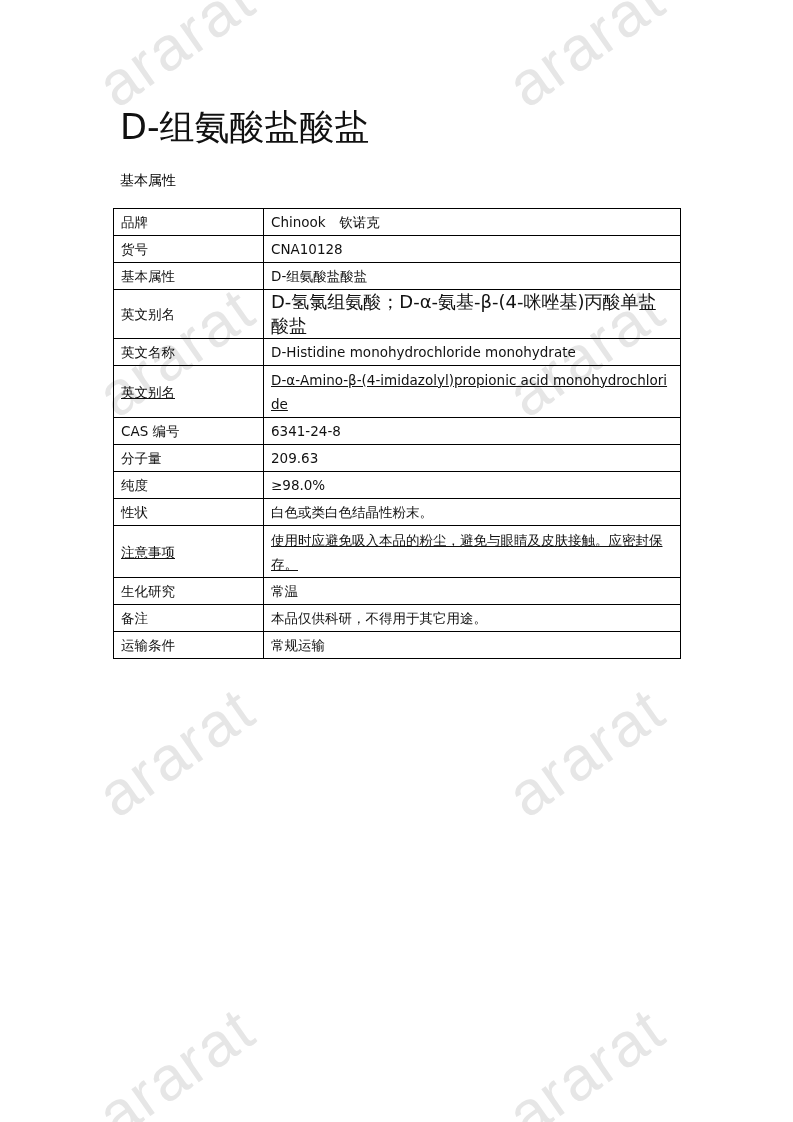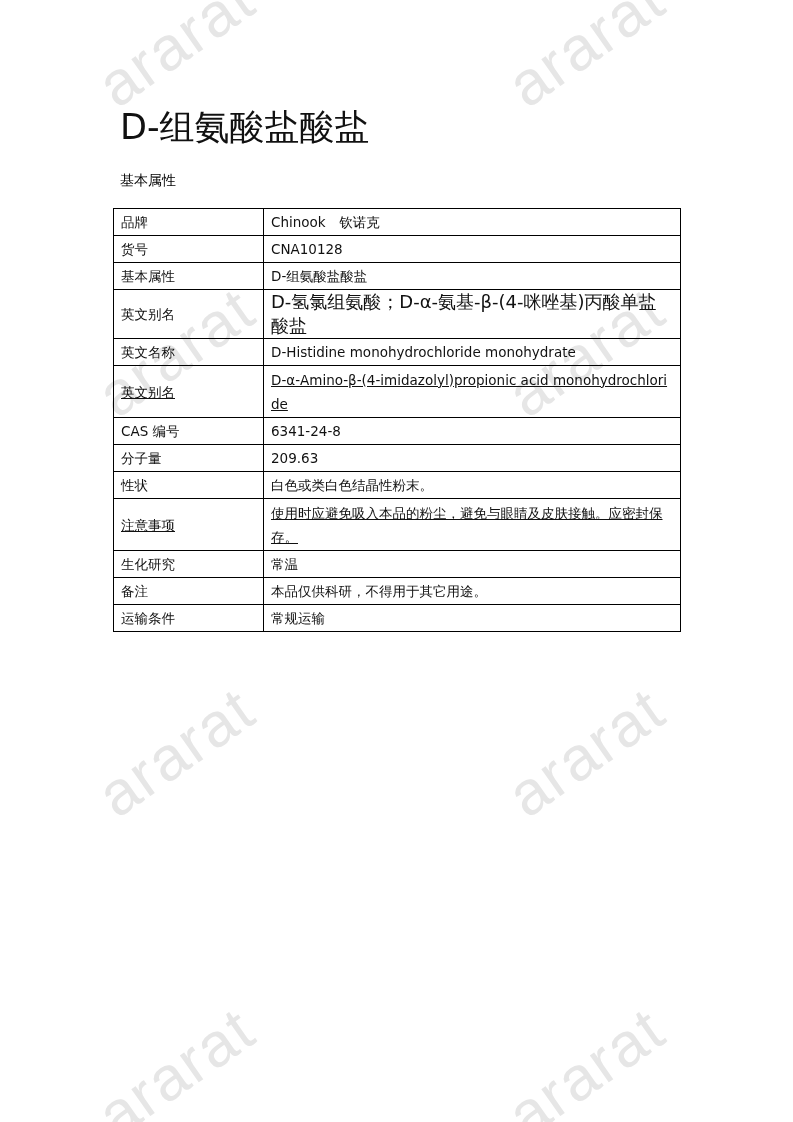--- a/index.html
+++ b/index.html
@@ -74,20 +74,24 @@
     </tr>
     <tr>
       <td class="k">CAS 编号</td>
       <td>6341-24-8</td>
     </tr>
     <tr>
       <td class="k">分子量</td>
       <td>209.63</td>
     </tr>
     <tr>
+      <td class="k">纯度</td>
+      <td>≥98.0%</td>
+    </tr>
+    <tr>
       <td class="k">性状</td>
       <td>白色或类白色结晶性粉末。</td>
     </tr>
     <tr class="tall">
       <td class="k">注意事项</td>
       <td>使用时应避免吸入本品的粉尘，避免与眼睛及皮肤接触。应密封保存。</td>
     </tr>
     <tr>
       <td class="k">生化研究</td>
       <td>常温</td>

